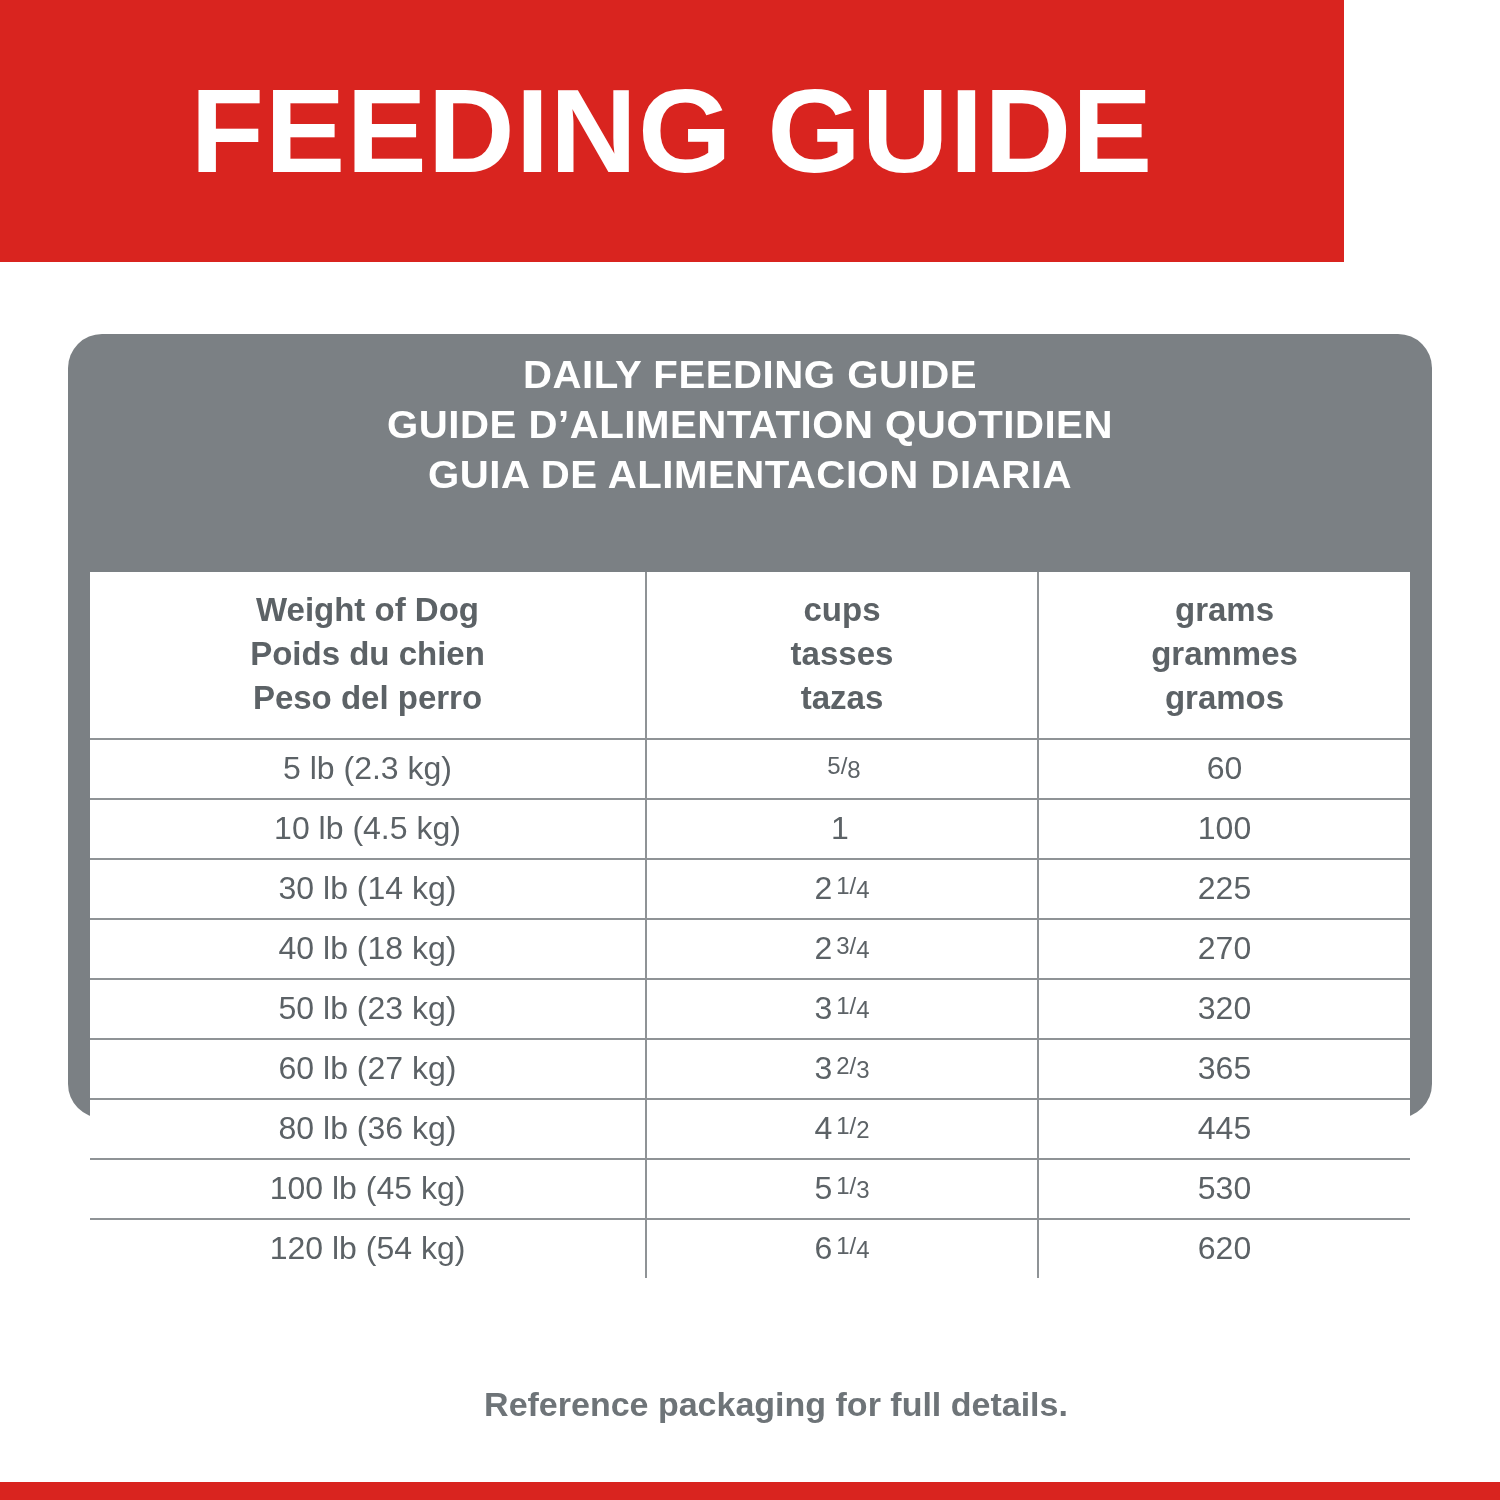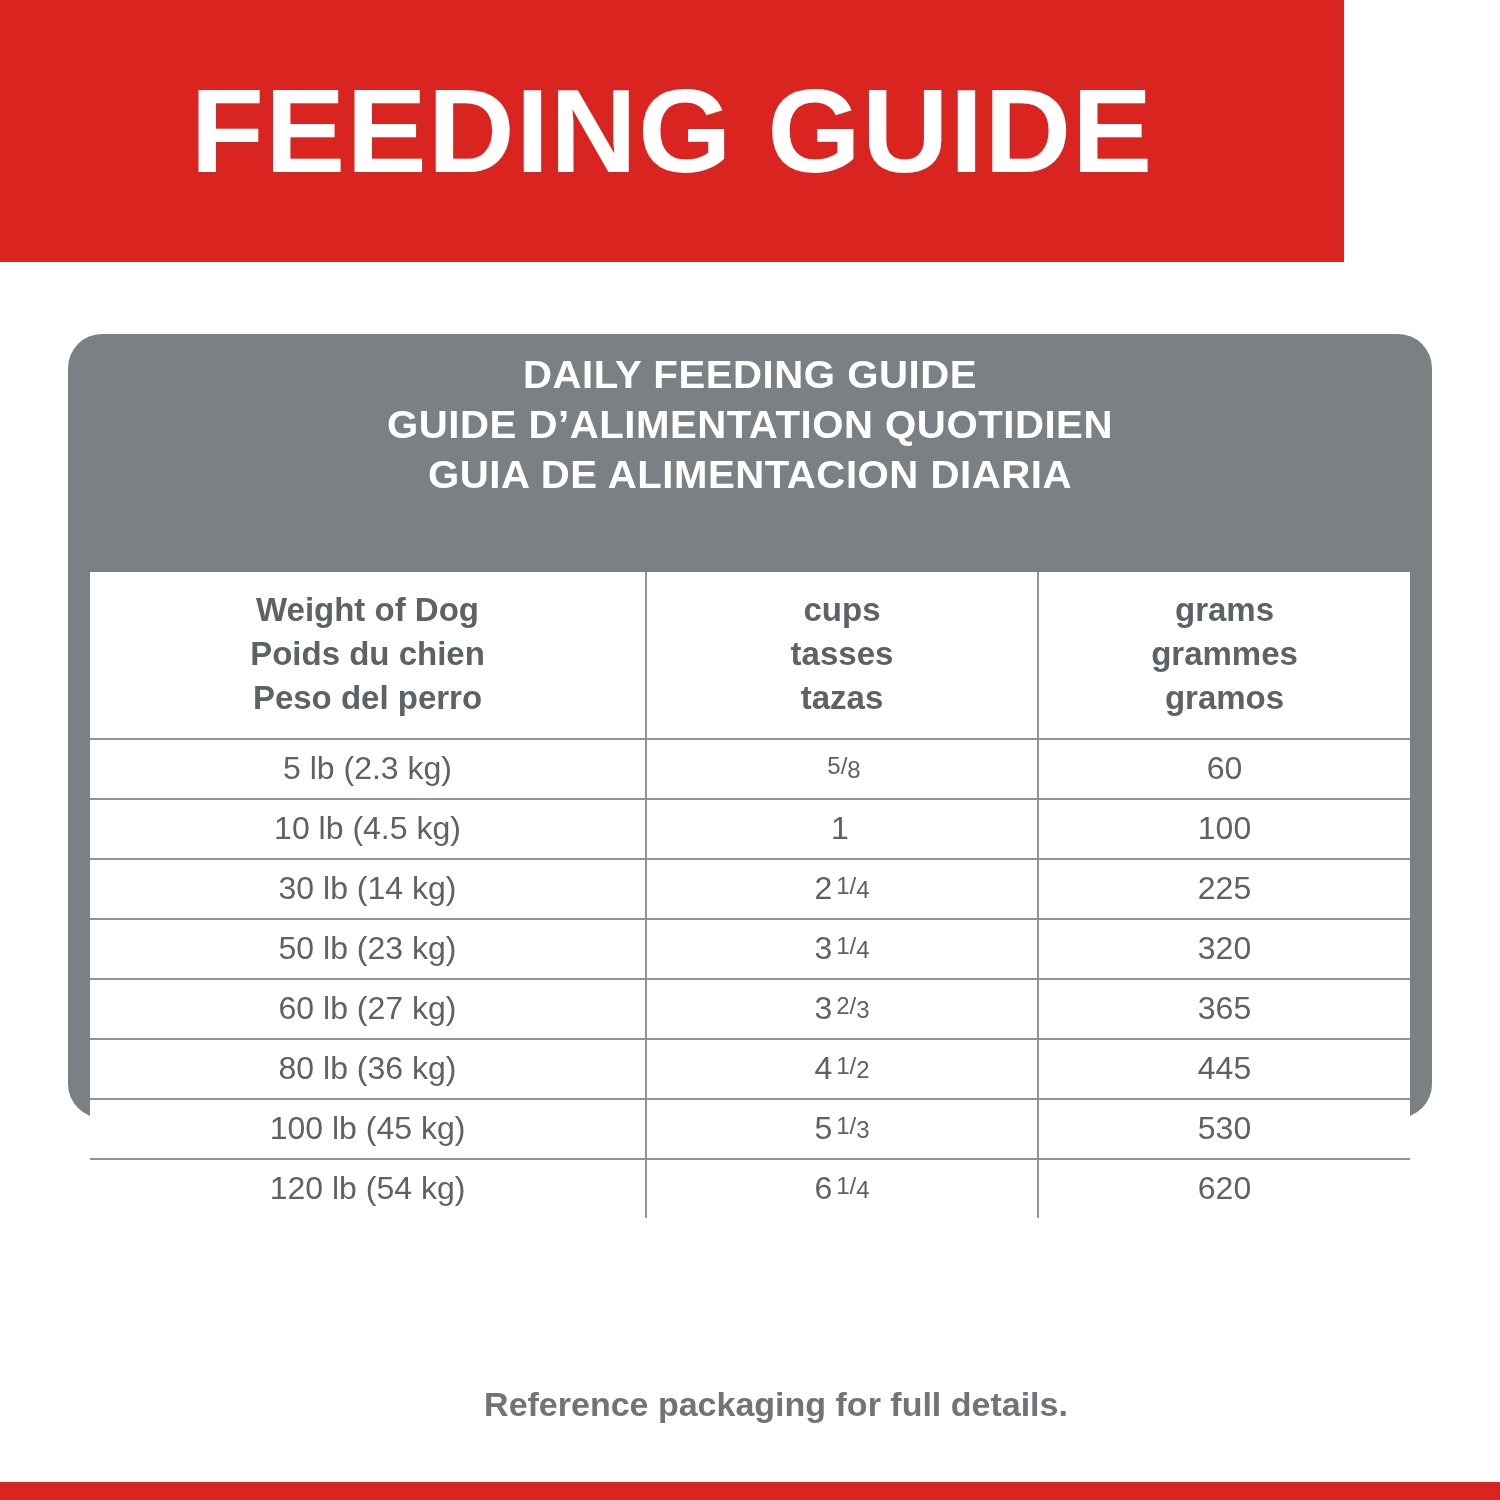--- a/index.html
+++ b/index.html
@@ -197,20 +197,27 @@
           <td>100</td>
         </tr>
         <tr>
           <td>30 lb (14 kg)</td>
           <td>
             <span class="whole">2</span><span class="frac"><span>1</span>/<span class="den">4</span></span>
           </td>
           <td>225</td>
         </tr>
         <tr>
+          <td>40 lb (18 kg)</td>
+          <td>
+            <span class="whole">2</span><span class="frac"><span>3</span>/<span class="den">4</span></span>
+          </td>
+          <td>270</td>
+        </tr>
+        <tr>
           <td>50 lb (23 kg)</td>
           <td>
             <span class="whole">3</span><span class="frac"><span>1</span>/<span class="den">4</span></span>
           </td>
           <td>320</td>
         </tr>
         <tr>
           <td>60 lb (27 kg)</td>
           <td>
             <span class="whole">3</span><span class="frac"><span>2</span>/<span class="den">3</span></span>

